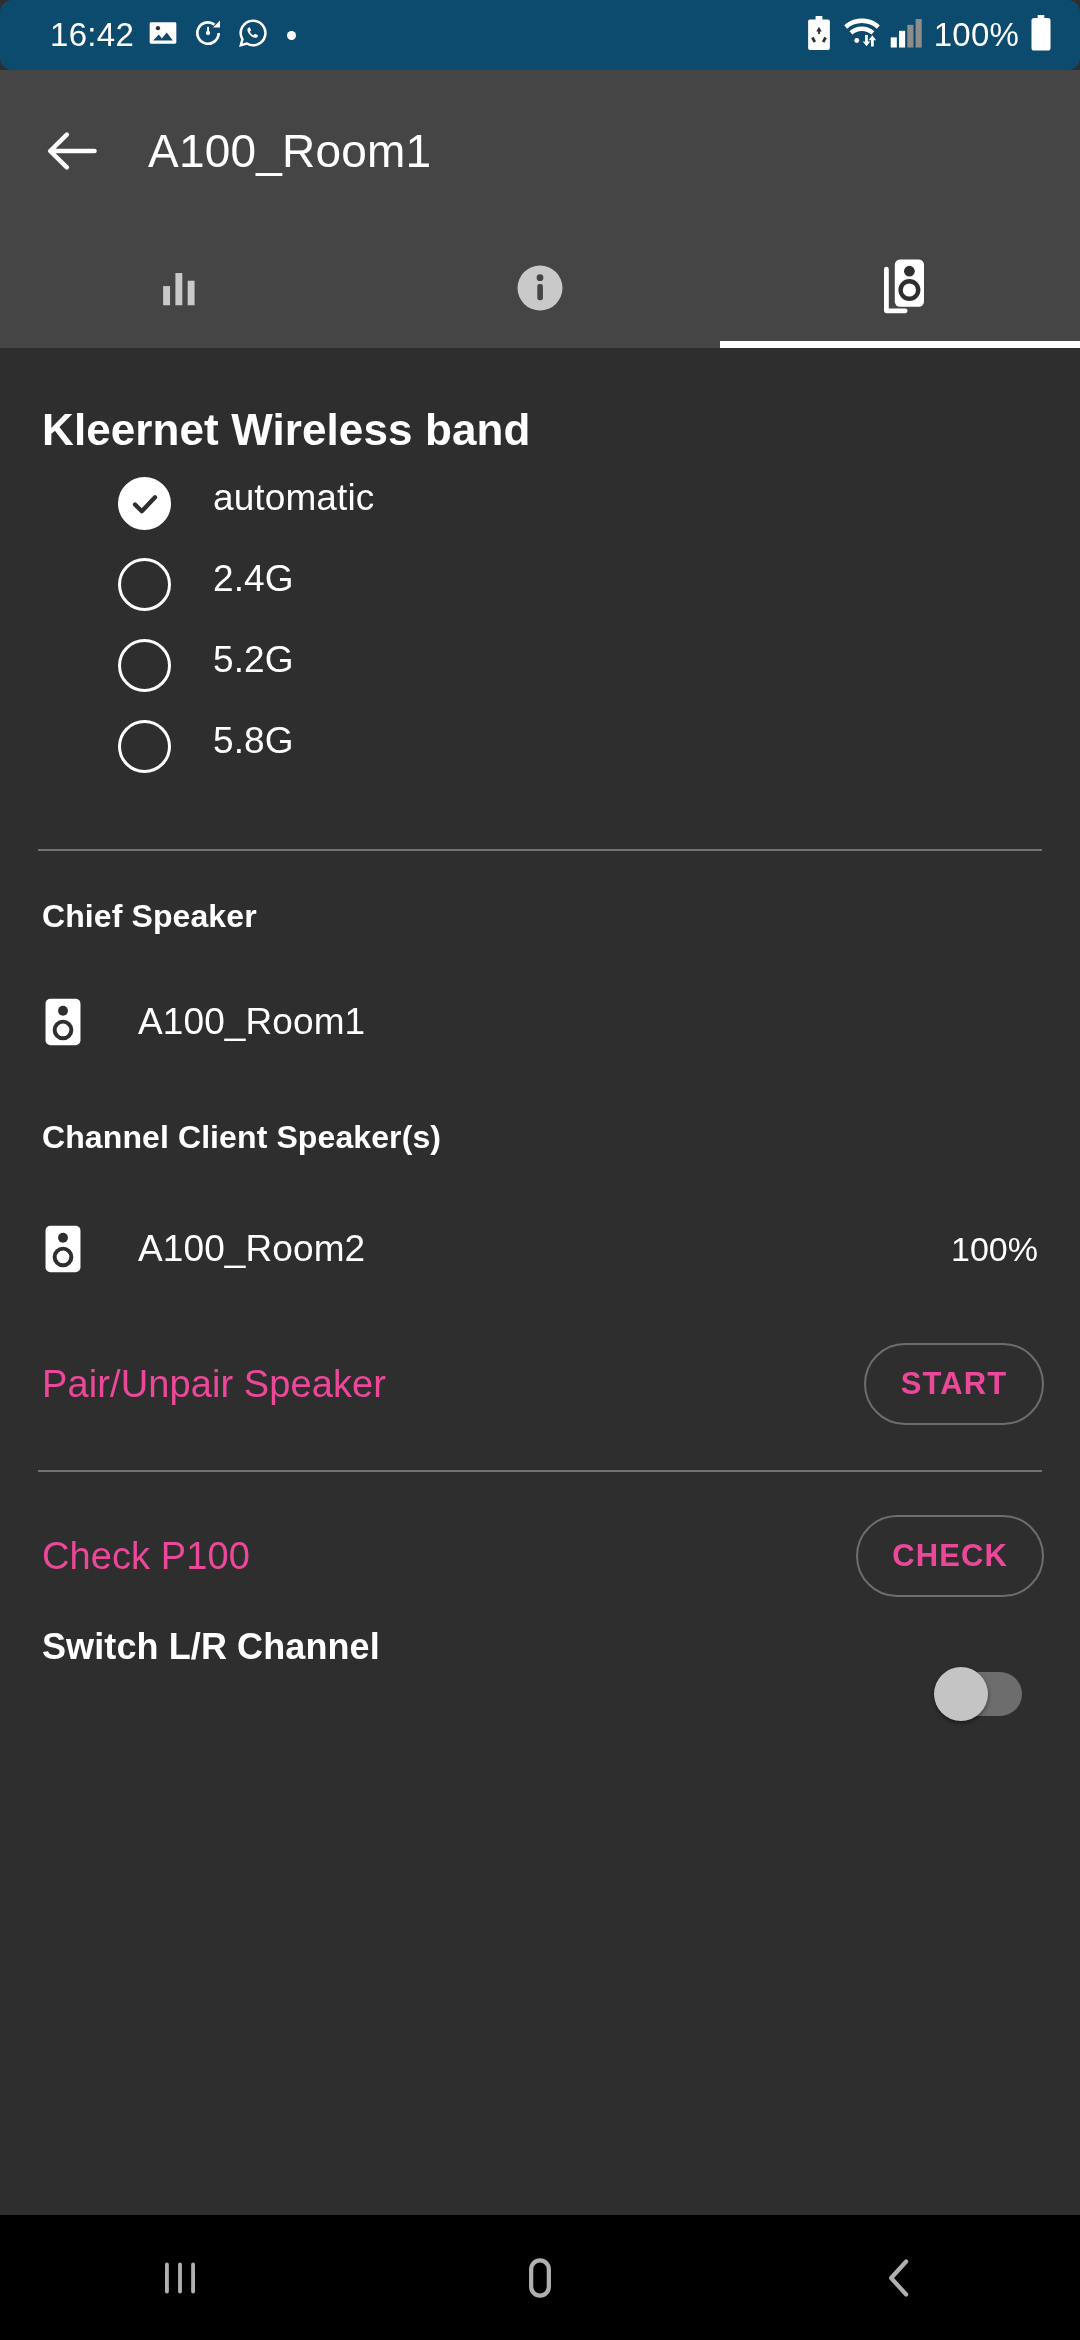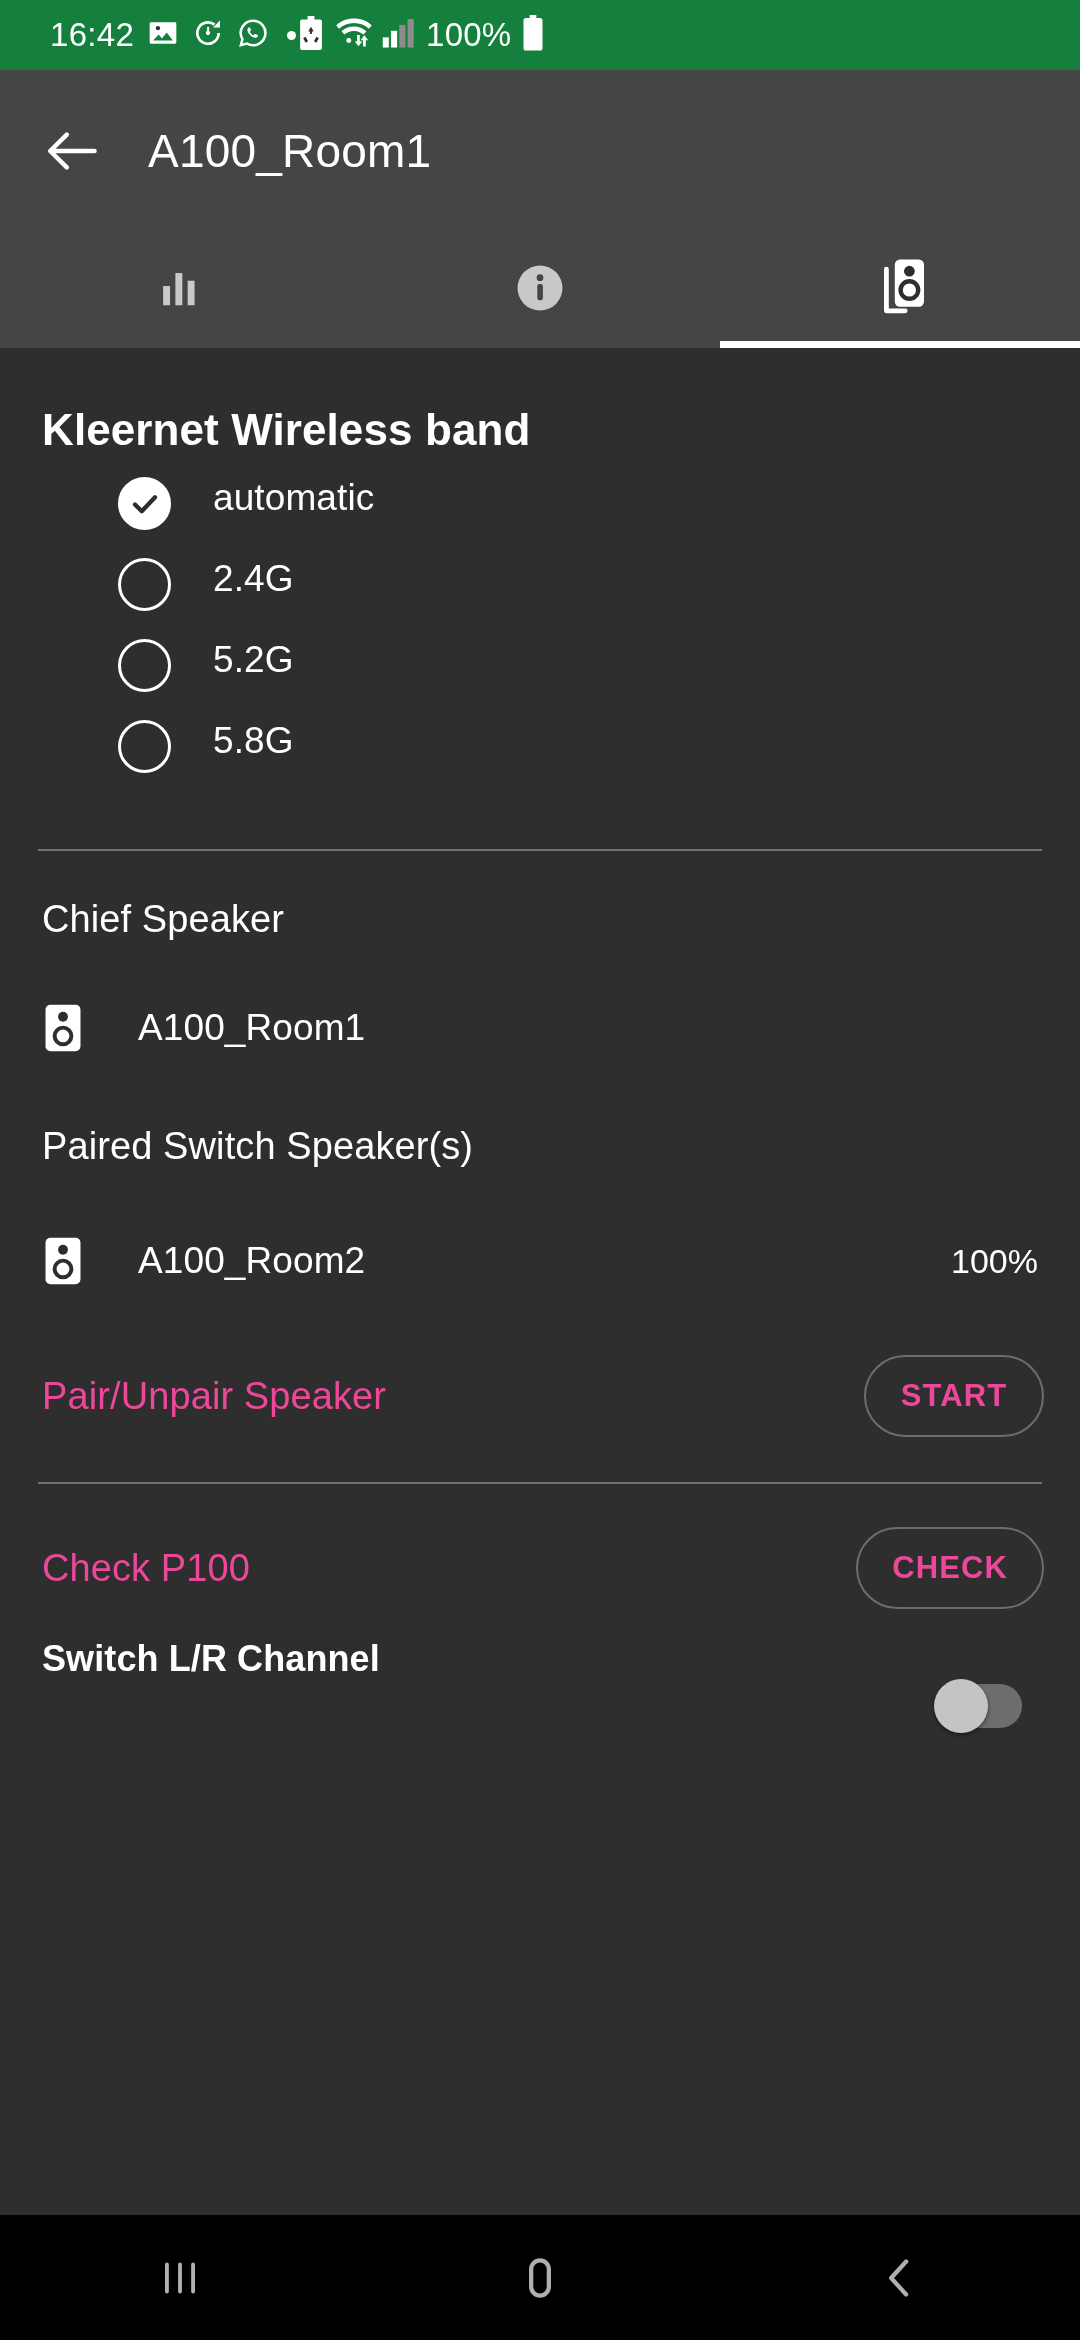--- a/index.html
+++ b/index.html
@@ -7,23 +7,23 @@
   body {
     background:#2e2e2e;
     font-family:"Liberation Sans", sans-serif;
     color:#ffffff;
     overflow:hidden;
   }
   .screen { position:relative; width:1080px; height:2340px; display:flex; flex-direction:column; }
 
   
   .statusbar {
-    height:70px; background:#15803d;
-    display:flex; align-items:center; justify-content:flex-start;
-    padding:0 26px 0 50px; flex:none;
+    height:70px; background:#0c4a6e;
+    display:flex; align-items:center; justify-content:space-between;
+    padding:0 26px 0 50px; flex:none;border-radius:12px;
   }
   .sb-left { display:flex; align-items:center; gap:13px; }
   .sb-time { font-size:33px; font-weight:400; letter-spacing:.3px; color:#fff; }
   .sb-right { display:flex; align-items:center; gap:9px; }
   .sb-pct { font-size:33px; font-weight:400; color:#fff; margin-left:3px; letter-spacing:.2px;}
   .sb-dot { width:9px; height:9px; border-radius:50%; background:#fff; margin-left:5px; }
   .ico { display:block; }
 
   
   .appbar {
@@ -43,21 +43,21 @@
     position:absolute; left:0; right:0; bottom:0; height:7px; background:#ffffff;
   }
 
   
   .content { flex:1; background:#2e2e2e; position:relative; overflow:hidden; padding-top:10px; }
 
   .section-title {
     font-size:44px; font-weight:700; color:#ffffff;
     padding:0 0 0 42px; margin-top:47px; letter-spacing:.1px;
   }
-  .section-title.plain { font-weight:400; font-size:38px; }
+  .section-title.plain { font-weight:700; font-size:32px; }
 
   .radio-list { margin-top:22px; }
   .radio-row {
     display:flex; align-items:flex-start; height:81px; padding-left:118px; cursor:pointer;
   }
   .radio-mark {
     width:53px; height:53px; border-radius:50%;
     border:3px solid #ffffff; flex:none;
     display:flex; align-items:center; justify-content:center;
   }
@@ -257,21 +257,21 @@
       <span class="spk-icon">
         <svg width="38" height="50" viewBox="0 0 20 26">
           <rect x="0.8" y="0.8" width="18.4" height="24.4" rx="2.6" fill="#fff"></rect>
           <circle cx="10" cy="7.1" r="2.6" fill="#2e2e2e"></circle>
           <circle cx="10" cy="17.2" r="4.4" fill="none" stroke="#2e2e2e" stroke-width="2.1"></circle>
         </svg>
       </span>
       <span class="spk-name">A100_Room1</span>
     </div>
 
-    <div class="section-title plain" style="margin-top:52px;">Paired Switch Speaker(s)</div>
+    <div class="section-title plain" style="margin-top:52px;">Channel Client Speaker(s)</div>
 
     <div class="spk-row" style="margin-top:48px;">
       <span class="spk-icon">
         <svg width="38" height="50" viewBox="0 0 20 26">
           <rect x="0.8" y="0.8" width="18.4" height="24.4" rx="2.6" fill="#fff"></rect>
           <circle cx="10" cy="7.1" r="2.6" fill="#2e2e2e"></circle>
           <circle cx="10" cy="17.2" r="4.4" fill="none" stroke="#2e2e2e" stroke-width="2.1"></circle>
         </svg>
       </span>
       <span class="spk-name">A100_Room2</span>

